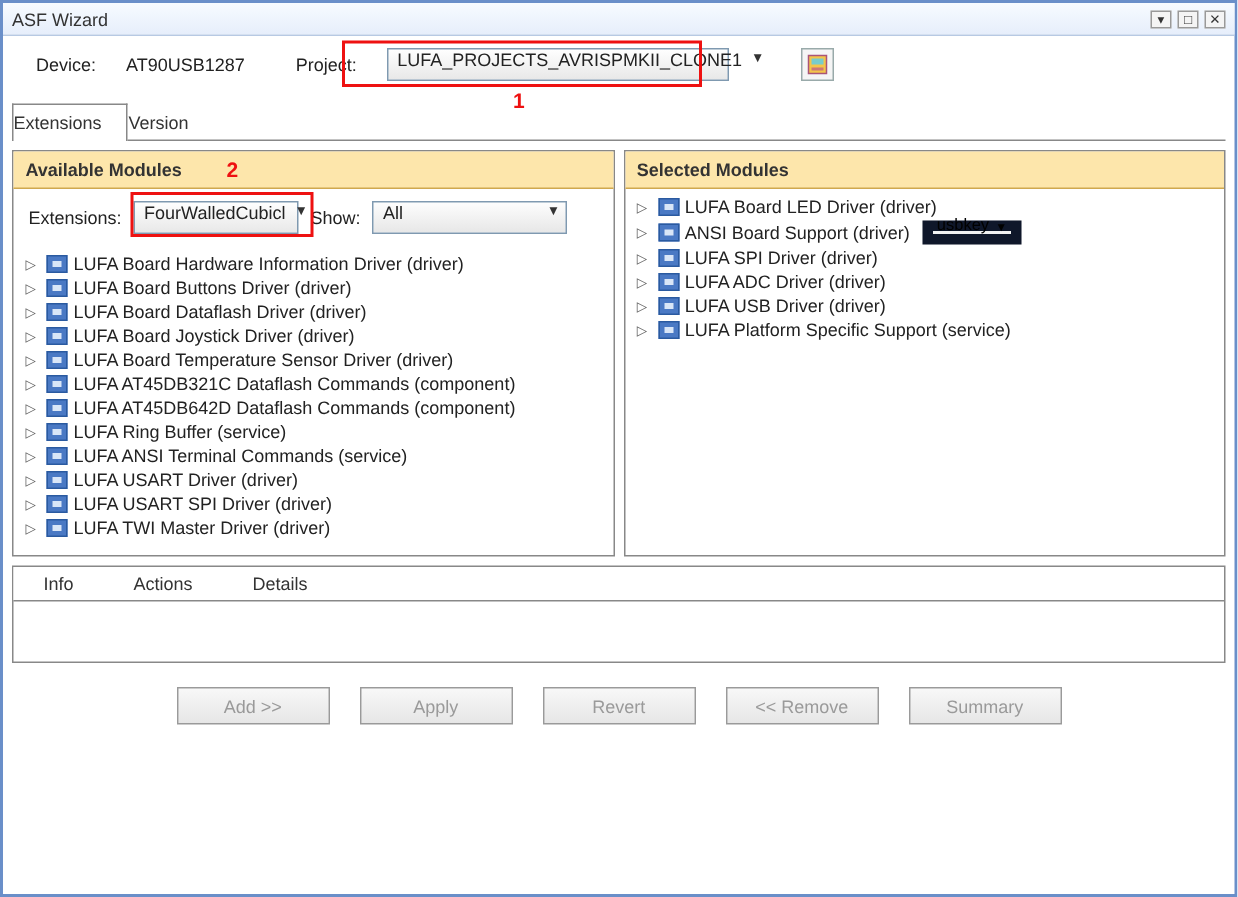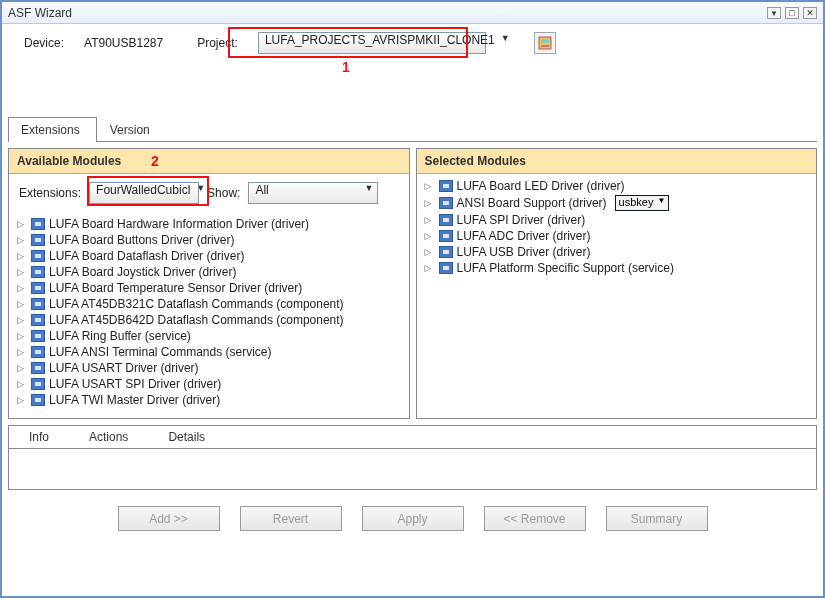--- a/index.html
+++ b/index.html
@@ -13,37 +13,37 @@
 .lbl { color: #222; }
 .toolbar-row .lbl:first-child { margin-left: 4px; }
 .device-val { margin-right: 14px; }
 .select { display: inline-flex; align-items: flex-start; border: 1px solid #7f99b0; background: linear-gradient(#fefefe,#e8e8e8); height: 22px; padding: 0 4px 0 6px; font-size: 12px; color: #222; }
 .select .arrow { margin-left: 6px; font-size: 9px; color: #333; }
 .proj-select { width: 228px; justify-content: space-between; }
 .redbox1 { position: absolute; border: 2px solid #e11; left: 226px; top: 3px; width: 240px; height: 31px; pointer-events: none; }
 .anno1 { position: absolute; color: #e11; font-weight: bold; left: 340px; top: 35px; font-size: 14px; }
 .icon-btn { width: 22px; height: 22px; border: 1px solid #9aa; background: #f5f5f5; display: inline-flex; align-items: center; justify-content: center; margin-left: 28px; cursor: pointer;}
 .tabs { display: flex; border-bottom: 1px solid #888; margin: 10px 6px 0 6px; }
-.tab { padding: 5px 16px 5px 12px; color: #333; cursor: pointer; border: 1px solid transparent; border-bottom: none; position: relative; top: 1px; background: transparent; margin-top: 48px; }
+.tab { padding: 5px 16px 5px 0; color: #333; cursor: pointer; border: 1px solid transparent; border-bottom: none; position: relative; top: 1px; background: transparent; }
 .tab.active { border-color: #888 #888 #fff #888; background: #fff; }
 .panels { display: flex; gap: 6px; padding: 6px; }
 .panel { border: 1px solid #888; flex: 1; display: flex; flex-direction: column; }
 .panel-head { background: #fde6ab; border-bottom: 1px solid #cfa84f; padding: 5px 8px; font-weight: bold; color: #333; position: relative; }
 .anno2 { color: #e11; position: absolute; left: 142px; top: 4px; font-size: 14px; }
 .filter-row { display: flex; align-items: center; gap: 8px; padding: 8px 10px; position: relative; }
 .ext-select { width: 110px; justify-content: space-between; }
 .show-select { width: 130px; justify-content: space-between; background: linear-gradient(#fdfdfd,#e7e7e7); }
 .redbox2 { position: absolute; border: 2px solid #e11; left: 78px; top: 2px; width: 122px; height: 30px; pointer-events: none; }
 .tree { padding: 4px 8px 10px 8px; overflow: auto; flex: 1; }
 .tree-item { display: flex; align-items: center; gap: 4px; padding: 1px 0; cursor: pointer; }
 .tri { width: 10px; font-size: 9px; color: #666; }
 .mod-icon { width: 14px; height: 12px; background: #4a79c4; border: 1px solid #2a5aa0; display: inline-block; position: relative; }
 .mod-icon::after { content: ""; position: absolute; left: 3px; top: 3px; width: 6px; height: 4px; background: #d9e6f7; }
 .item-label { color: #222; }
-.inline-select { display: inline-flex; align-items: flex-start; border: 1px solid #0f172a; background: #f2f2f2; height: 16px; padding: 0 3px; font-size: 11px; margin-left: 4px; gap: 4px; }
+.inline-select { display: inline-flex; align-items: flex-end; border: 7px solid #0f172a; background: #f2f2f2; height: 16px; padding: 0 3px; font-size: 11px; margin-left: 4px; gap: 4px; }
 .inline-select .arrow { font-size: 8px; }
 .bottom-panel { margin: 0 6px; border: 1px solid #888; height: 65px; }
 .bottom-tabs { display: flex; border-bottom: 1px solid #888; }
 .btab { padding: 4px 20px; color: #333; cursor: pointer; border-right: 0; }
 .btab.active { background: #fff; }
 .footer { display: flex; gap: 20px; justify-content: center; padding: 16px 0 14px 0; }
 .btn { width: 102px; height: 25px; border: 1px solid #9a9a9a; background: linear-gradient(#f8f8f8,#e6e6e6); color: #9a9a9a; font-size: 12px; cursor: pointer; }
 .left-panel { flex: 1 1 50%; min-width: 0;}
 .right-panel { flex: 1 1 50%; min-width: 0;}
 </style>
@@ -211,18 +211,18 @@
   <div class="bottom-panel">
     <div class="bottom-tabs">
       <div class="btab active">Info</div>
       <div class="btab">Actions</div>
       <div class="btab">Details</div>
     </div>
   </div>
 
   <div class="footer">
     <button class="btn">Add &gt;&gt;</button>
+    <button class="btn">Apply</button>
     <button class="btn">Revert</button>
-    <button class="btn">Apply</button>
     <button class="btn">&lt;&lt; Remove</button>
     <button class="btn">Summary</button>
   </div>
 </div>
 
 </body></html>

